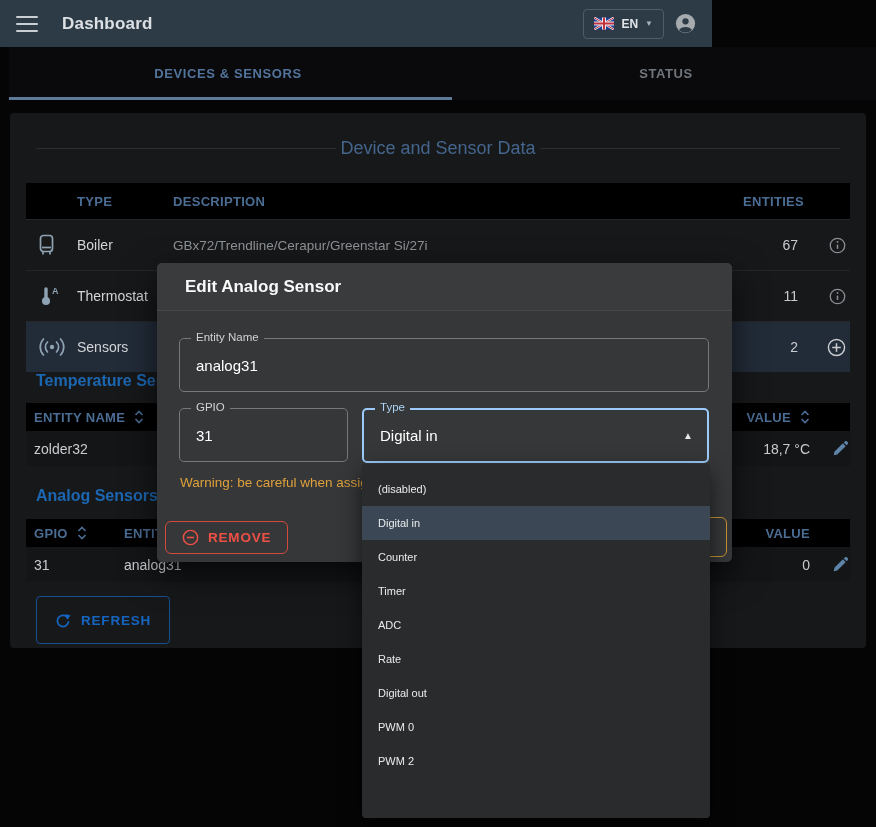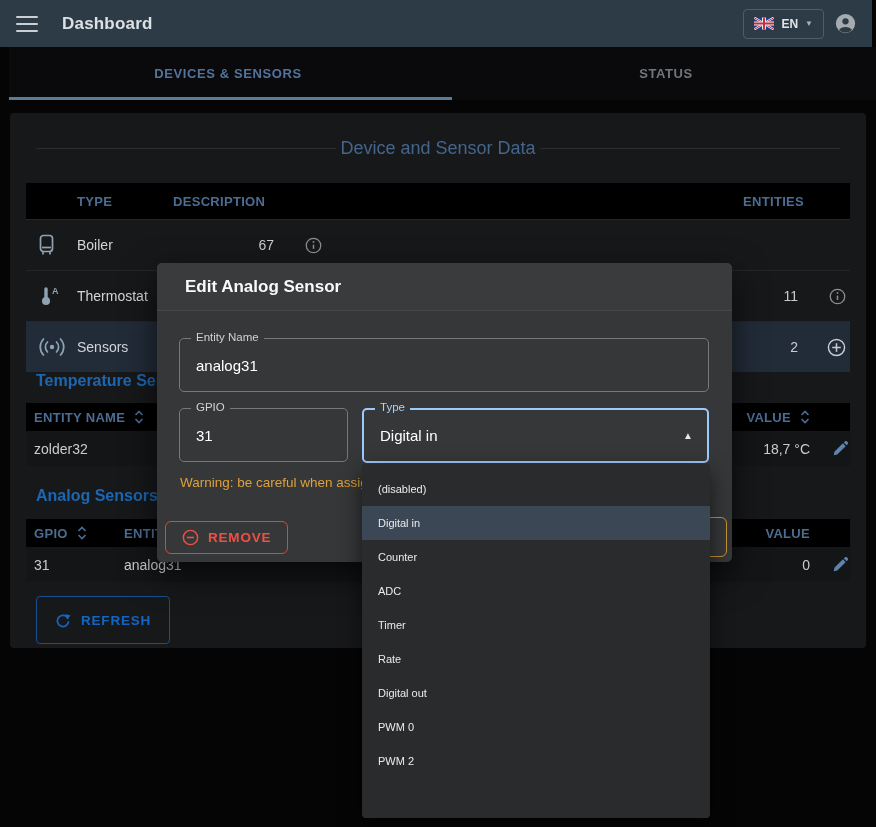--- a/index.html
+++ b/index.html
@@ -1,21 +1,21 @@
 <!DOCTYPE html>
 <html><head>
 <meta charset="utf-8">
 <style>
   * { box-sizing: border-box; margin: 0; padding: 0; }
   html,body { background:#000; }
   body { font-family:"Liberation Sans", sans-serif; }
   .frame { position:relative; width:876px; height:827px; background:#050506; overflow:hidden; }
 
   
-  .topbar { position:absolute; left:0; top:0; width:872px; height:47px; background:#2c3b46;
+  .topbar { position:absolute; left:0; top:0; width:712px; height:47px; background:#2c3b46;
             display:flex; align-items:center; }
   .hamburger { width:22px; height:16px; margin-left:16px; display:flex; flex-direction:column;
                justify-content:space-between; cursor:pointer; }
   .hamburger span { display:block; height:2px; background:#c9cfd3; border-radius:1px; }
   .app-title { margin-left:24px; color:#dde1e4; font-size:17px; font-weight:bold; letter-spacing:.2px; }
   .topbar-right { margin-left:auto; display:flex; align-items:center; gap:11px; padding-right:8px; }
   .lang-chip { display:flex; align-items:center; gap:7px; border:1px solid #4e5d66; border-radius:4px;
                height:30px; padding:0 10px; cursor:pointer; }
   .lang-label { color:#e2e5e7; font-size:12px; font-weight:bold; }
   .lang-caret { color:#aab1b6; font-size:8px; }
@@ -164,20 +164,21 @@
       <div class="trow body-row">
         <div class="col-icon">
           <svg width="17" height="22" viewBox="0 0 17 22">
             <rect x="2.5" y="1.5" width="12" height="16" rx="3" fill="none" stroke="#8fa3b3" stroke-width="1.7"></rect>
             <line x1="4" y1="13.5" x2="13" y2="13.5" stroke="#8fa3b3" stroke-width="1.7"></line>
             <line x1="5" y1="18" x2="5" y2="20.5" stroke="#8fa3b3" stroke-width="1.7"></line>
             <line x1="12" y1="18" x2="12" y2="20.5" stroke="#8fa3b3" stroke-width="1.7"></line>
           </svg>
         </div>
         <div class="col-type">Boiler</div>
+        <div class="col-desc">GBx72/Trendline/Cerapur/Greenstar Si/27i</div>
         <div class="col-entities">67</div>
         <div class="col-action">
           <svg width="17" height="17" viewBox="0 0 20 20">
             <circle cx="10" cy="10" r="8.5" fill="none" stroke="#8b8f93" stroke-width="1.5"></circle>
             <line x1="10" y1="9" x2="10" y2="14" stroke="#8b8f93" stroke-width="1.8"></line>
             <circle cx="10" cy="5.8" r="1.1" fill="#8b8f93"></circle>
           </svg>
         </div>
       </div>
 
@@ -338,21 +339,21 @@
       <span>REMOVE</span>
     </button>
 
     <button class="save-fragment"></button>
   </div>
 
   <ul class="dropdown">
     <li>(disabled)</li>
     <li class="selected">Digital in</li>
     <li>Counter</li>
+    <li>Timer</li>
     <li>ADC</li>
-    <li>Timer</li>
     <li>Rate</li>
     <li>Digital out</li>
     <li>PWM 0</li>
     <li>PWM 2</li>
   </ul>
 
 </div>
 
 </body></html>

